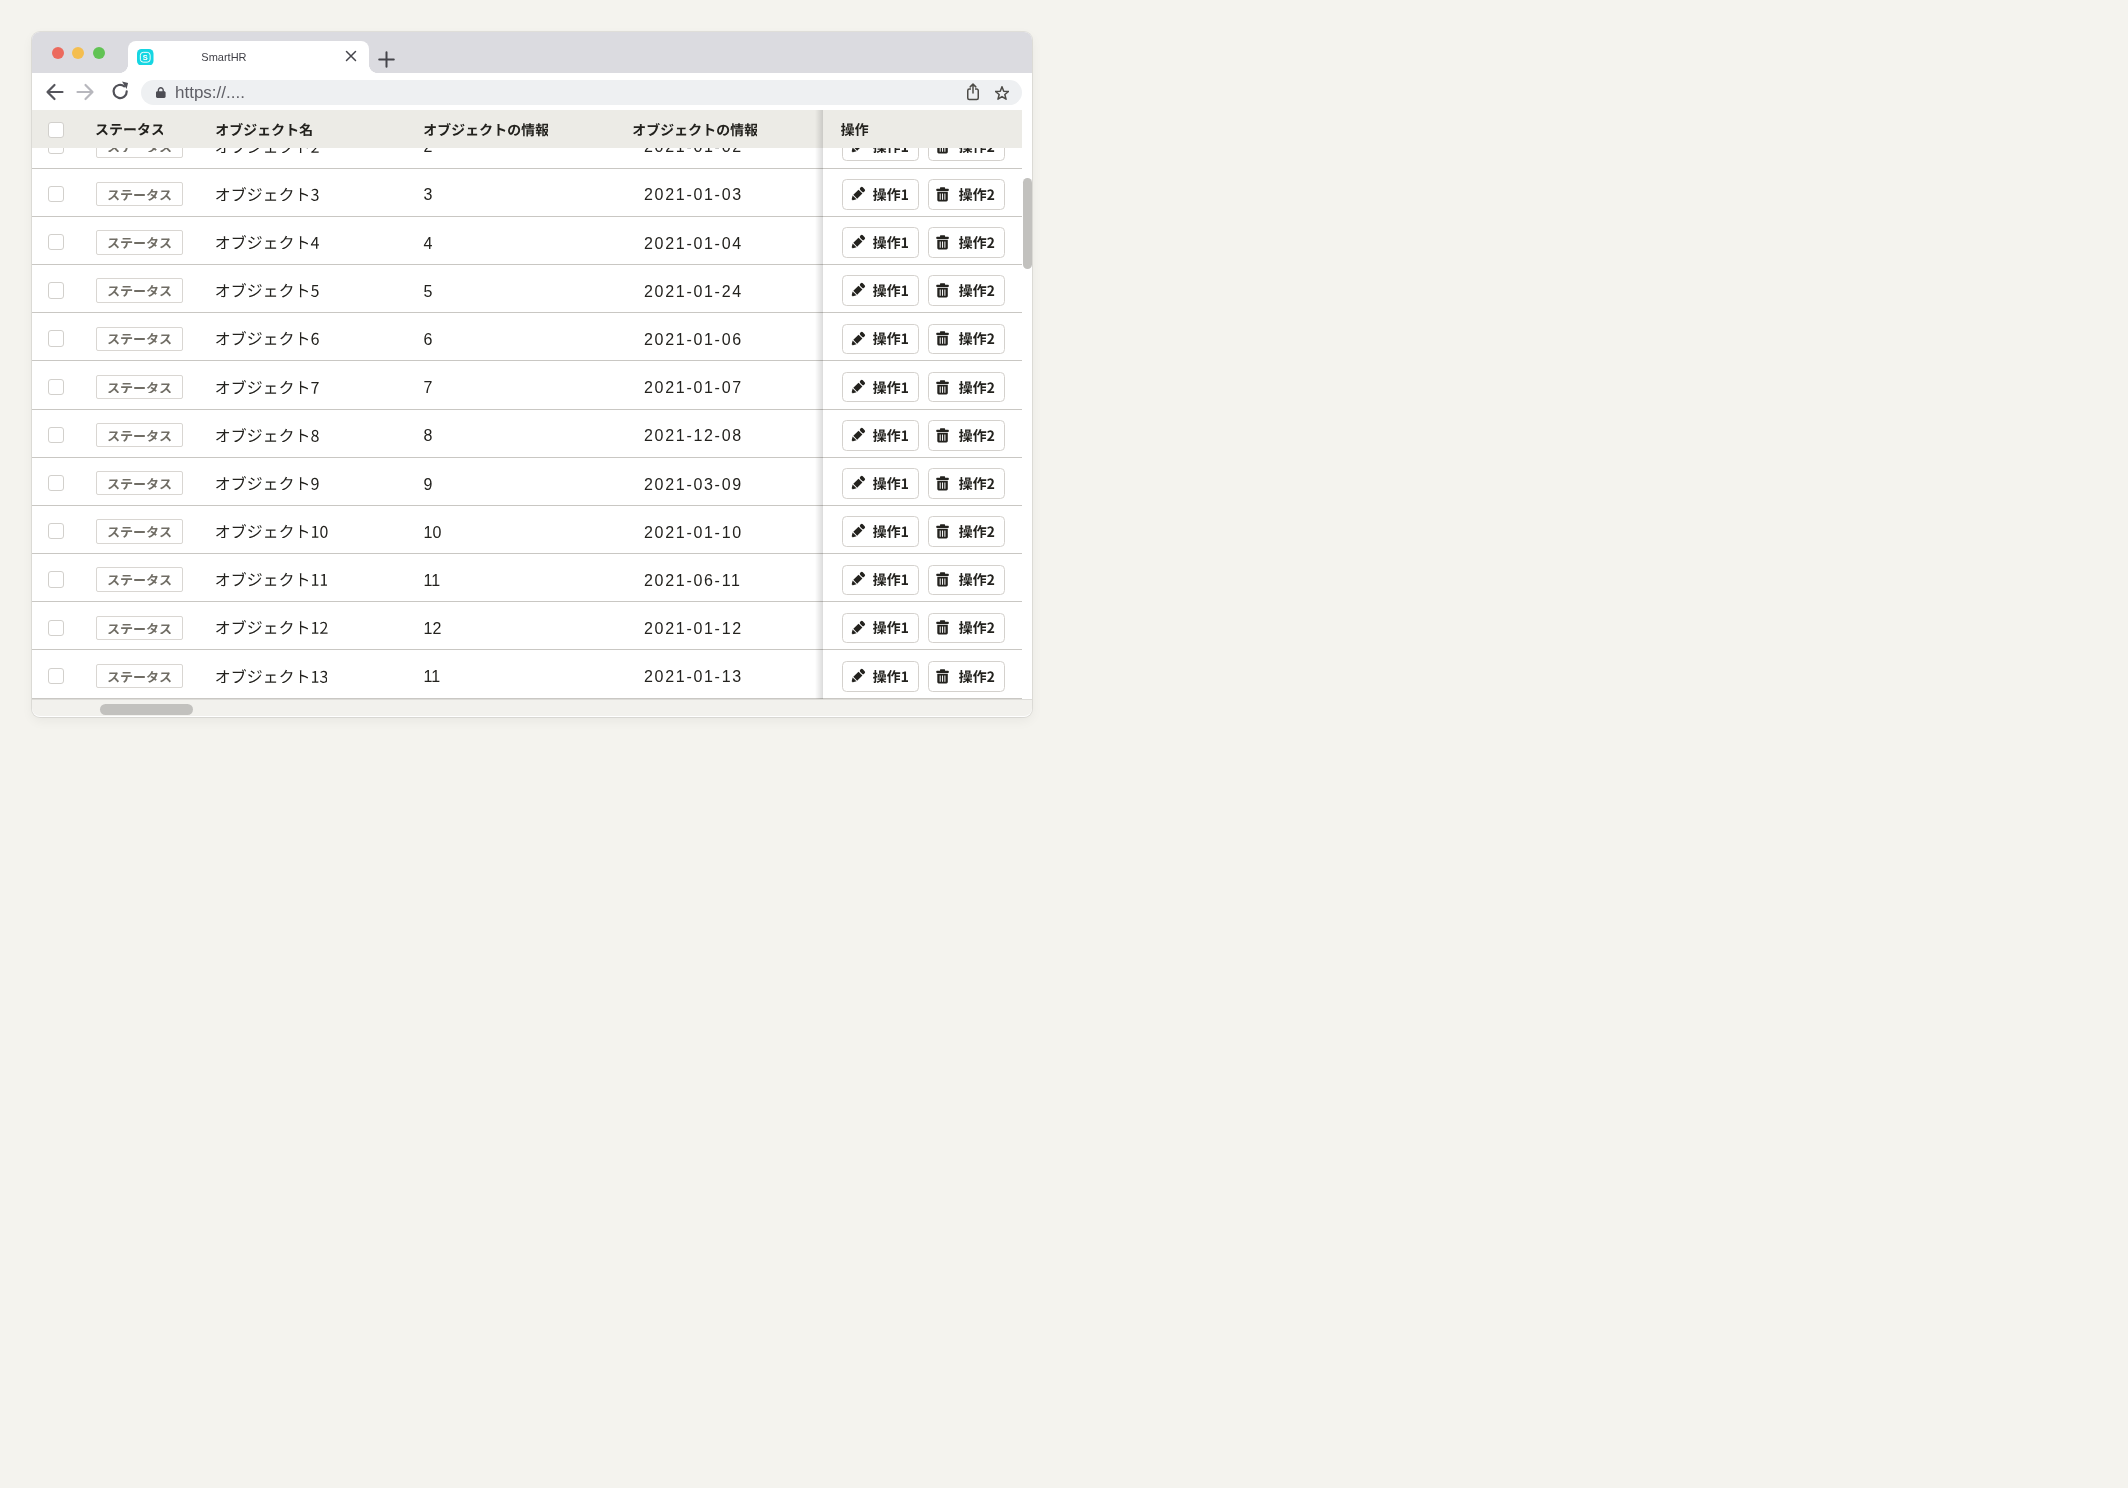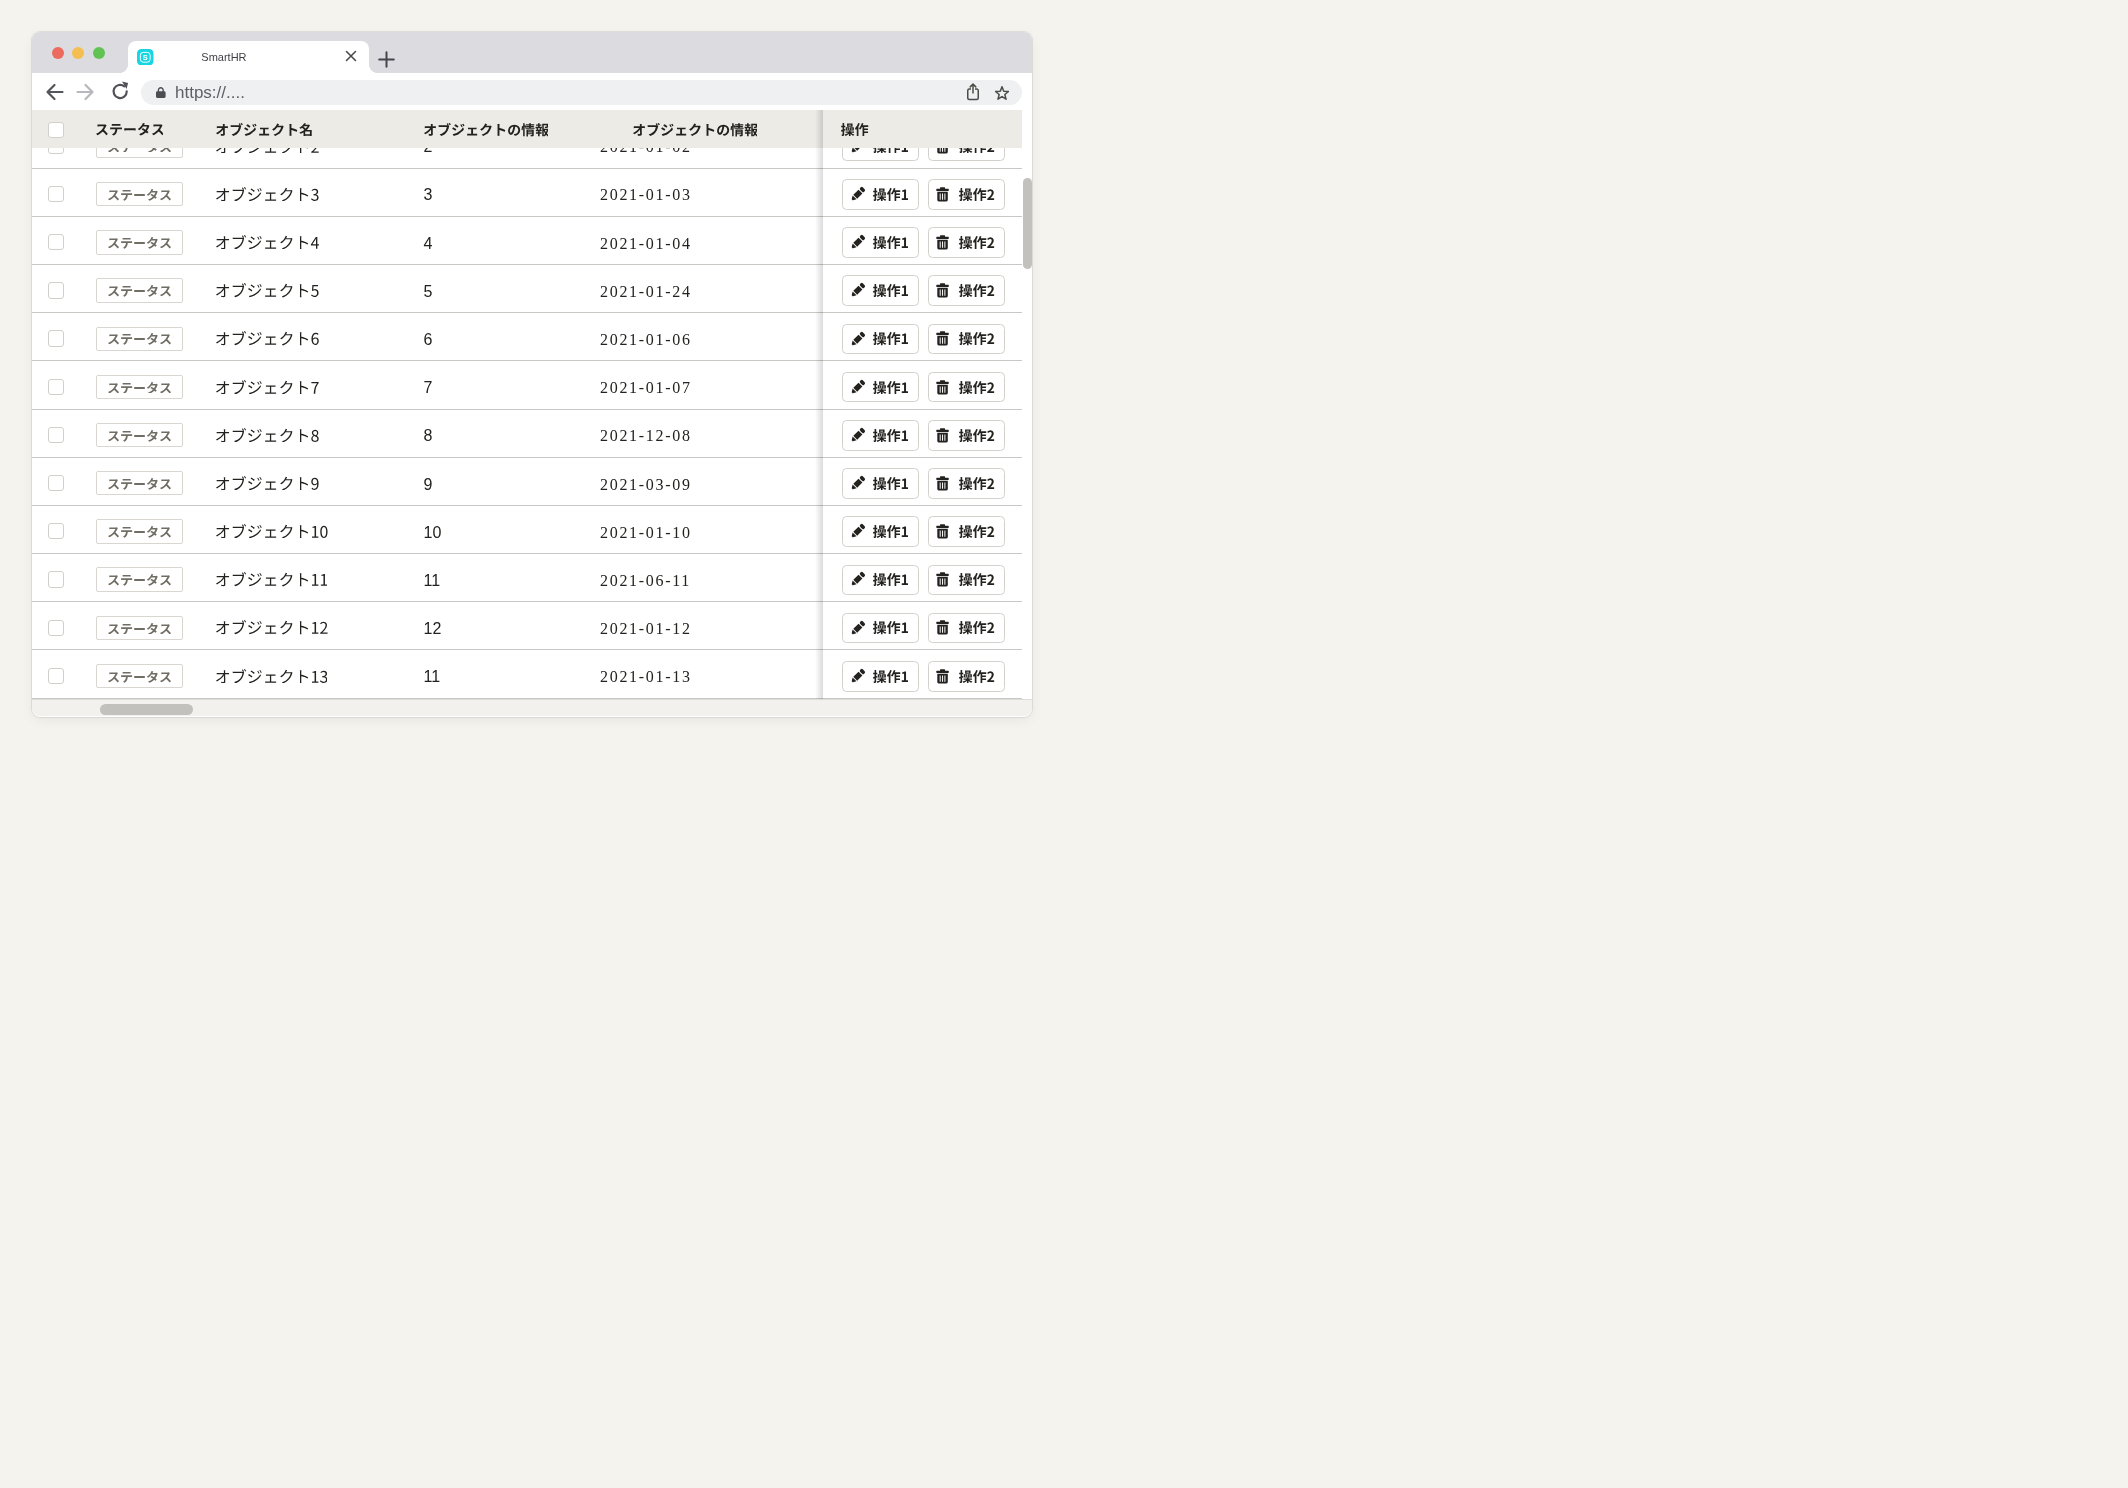--- a/index.html
+++ b/index.html
@@ -14,21 +14,21 @@
 .pill { position:absolute; left:109px; top:7.5px; width:880.5px; height:25px; border-radius:12.5px; background:#eef0f2; }
 .url { position:absolute; left:34px; top:0; height:36px; line-height:25.5px; font-size:17px; color:#5f5f66; }
 .tarea { position:absolute; left:0; top:78px; width:1000px; height:588.5px; overflow:hidden; background:#fff; border-radius:0; }
 .rowswrap { position:absolute; left:0; top:10.4px; width:989.5px; }
 .row { position:relative; width:989.5px; height:48.2px; border-bottom:1px solid #c9c7c3; background:#fff; }
 .g { position:absolute; }
 .cb { position:absolute; left:16.1px; top:17.3px; width:16.3px; height:16.3px; background:#fff; border:0.8px solid #d2d0cc; border-radius:3px; }
 .slab { position:absolute; left:64px; top:13.4px; width:87.3px; height:24.4px; background:#fff; border:0.7px solid #d9d6d2; border-radius:2px; }
 .txt { position:absolute; top:2.8px; height:48.2px; line-height:48.2px; font-size:16px; color:#23221e; }
 .num { left:391.5px; }
-.date { left:568px; letter-spacing:1.7px;font-family:Liberation Serif, serif; }
+.date { left:612px; letter-spacing:1.7px; }
 .btn { position:absolute; top:10.5px; width:77px; height:30.6px; background:#fff; border:0.8px solid #d4d1cd; border-radius:4.5px; }
 .b1 { left:809.6px; }
 .b2 { left:896px; }
 .ticon { position:absolute; left:904.2px; top:18.2px; width:13.1px; height:15px; }
 .thead { position:absolute; left:0; top:0; width:989.5px; height:38px; background:#ecebe6; }
 .shadow { position:absolute; left:782.5px; top:0; width:8px; height:588.5px; background:linear-gradient(to right, rgba(0,0,0,0), rgba(0,0,0,0.14)); z-index:5; }
 .vgut { position:absolute; left:989.5px; top:0; width:10.5px; height:588.5px; background:#fff; z-index:6; }
 .vthumb { position:absolute; left:1px; top:68px; width:9px; height:91px; background:#c2c1be; border-radius:4.5px; }
 .htrack { position:absolute; left:0; top:666.5px; width:1000px; height:17px; background:#f2f1ed; border-top:1px solid #dddcd8; border-radius:0 0 8px 8px; }
 .hthumb { position:absolute; left:67.5px; top:4px; width:93px; height:11px; background:#c2c1be; border-radius:5.5px; }

